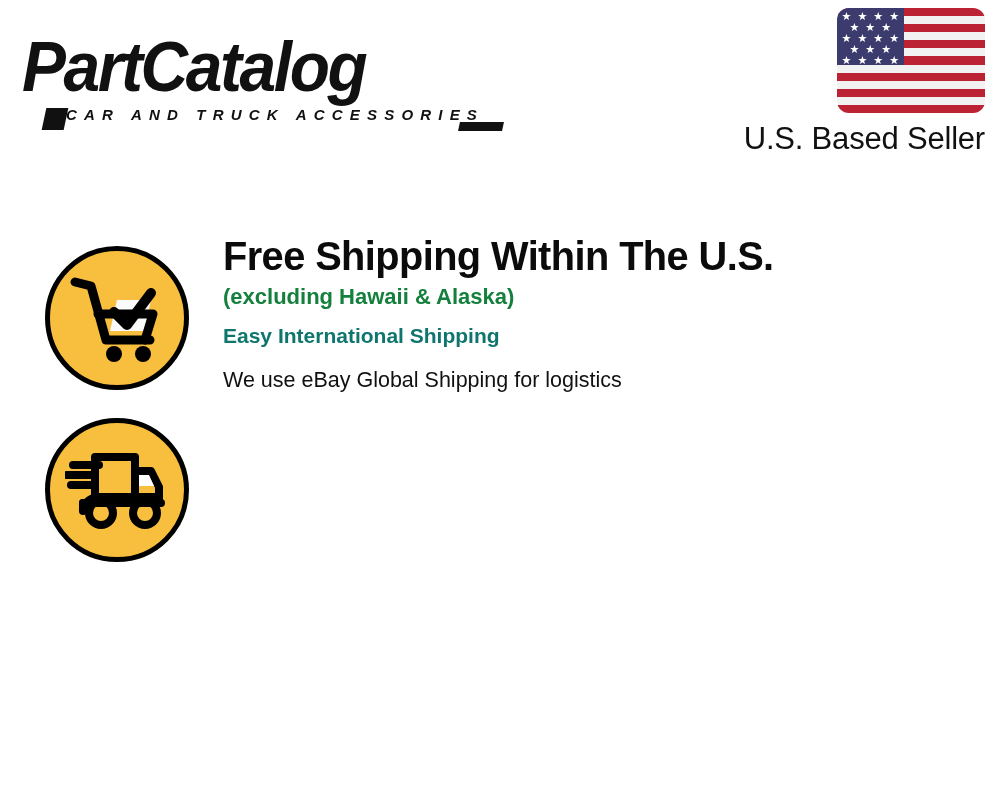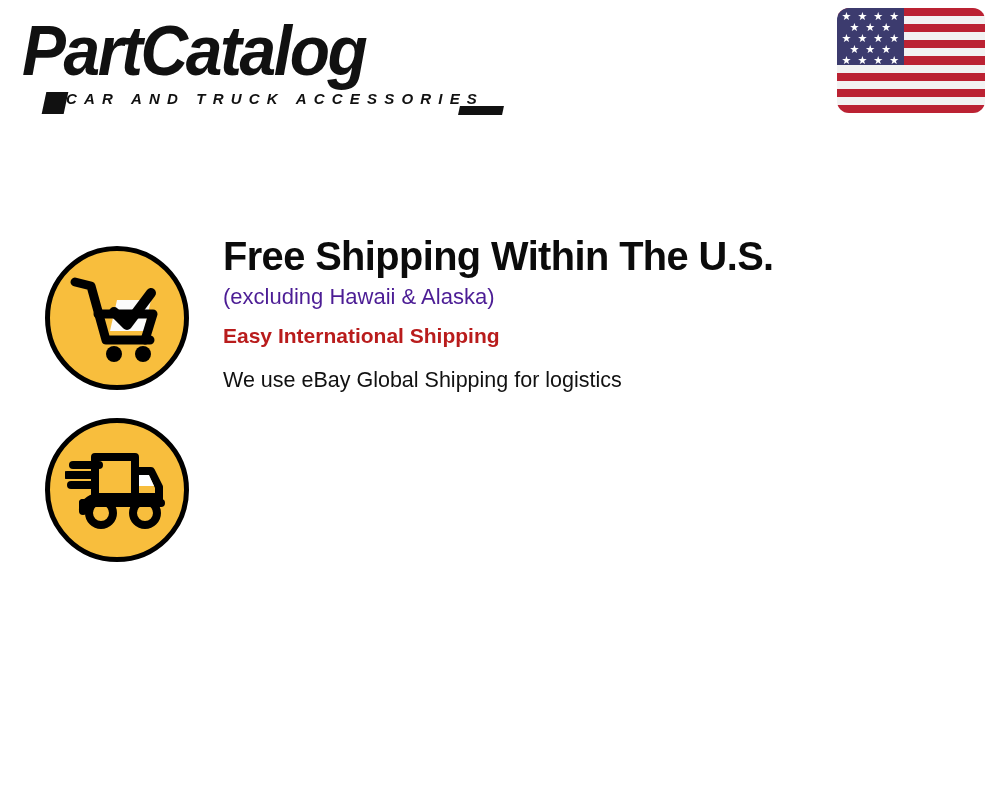--- a/index.html
+++ b/index.html
@@ -21,21 +21,21 @@
   .banner {
     position: absolute;
     inset: 0;
     background: #ffffff;
   }
 
   
   .brand-logo {
     position: absolute;
     left: 22px;
-    top: 14px;
+    top: 30px;
     width: 470px;
     height: 95px;
   }
   .brand-wordmark {
     position: absolute;
     left: 0;
     top: 0;
     font-family: "Liberation Sans", sans-serif;
     font-weight: bold;
     font-style: italic;
@@ -190,30 +190,31 @@
     color: #0b0b0b;
     white-space: nowrap;
     transform: scaleX(0.97);
     transform-origin: left center;
   }
   .feature-note {
     margin-top: 3px;
     font-family: "Liberation Sans", sans-serif;
     font-size: 22px;
     line-height: 28px;
-    color: #4c1d95;
-    white-space: nowrap;
+    color: #15803d;
+    white-space: nowrap;
+    font-weight: bold;
   }
   .feature-sub-title {
     margin-top: 11px;
     font-family: "Liberation Sans", sans-serif;
     font-weight: bold;
     font-size: 21px;
     line-height: 27px;
-    color: #b91c1c;
+    color: #0f766e;
     white-space: nowrap;
   }
   .feature-sub-note {
     margin-top: 17px;
     font-family: "Liberation Sans", sans-serif;
     font-size: 21.5px;
     line-height: 28px;
     color: #111111;
     white-space: nowrap;
   }
@@ -271,20 +272,21 @@
             <span>★</span>
           </div>
         <div class="star-row">
             <span>★</span>
             <span>★</span>
             <span>★</span>
             <span>★</span>
           </div>
       </div>
     </div>
+    <div class="seller-label">U.S. Based Seller</div>
   </div>
 
   <div class="features">
 
     <div class="feature-row">
       <div class="feature-icon">
         <svg width="100" height="88" viewBox="0 0 100 88" fill="none" aria-hidden="true">
           <path d="M50 26 H84 L77 57 H43 Z" fill="#FBFBFB"></path>
           <path d="M8 8 L24 12 L39 66 H83" stroke="#000000" stroke-width="9" stroke-linecap="round" stroke-linejoin="round" fill="none"></path>
           <path d="M31 40 H86 L78 66" stroke="#000000" stroke-width="9" stroke-linecap="round" stroke-linejoin="round" fill="none"></path>

